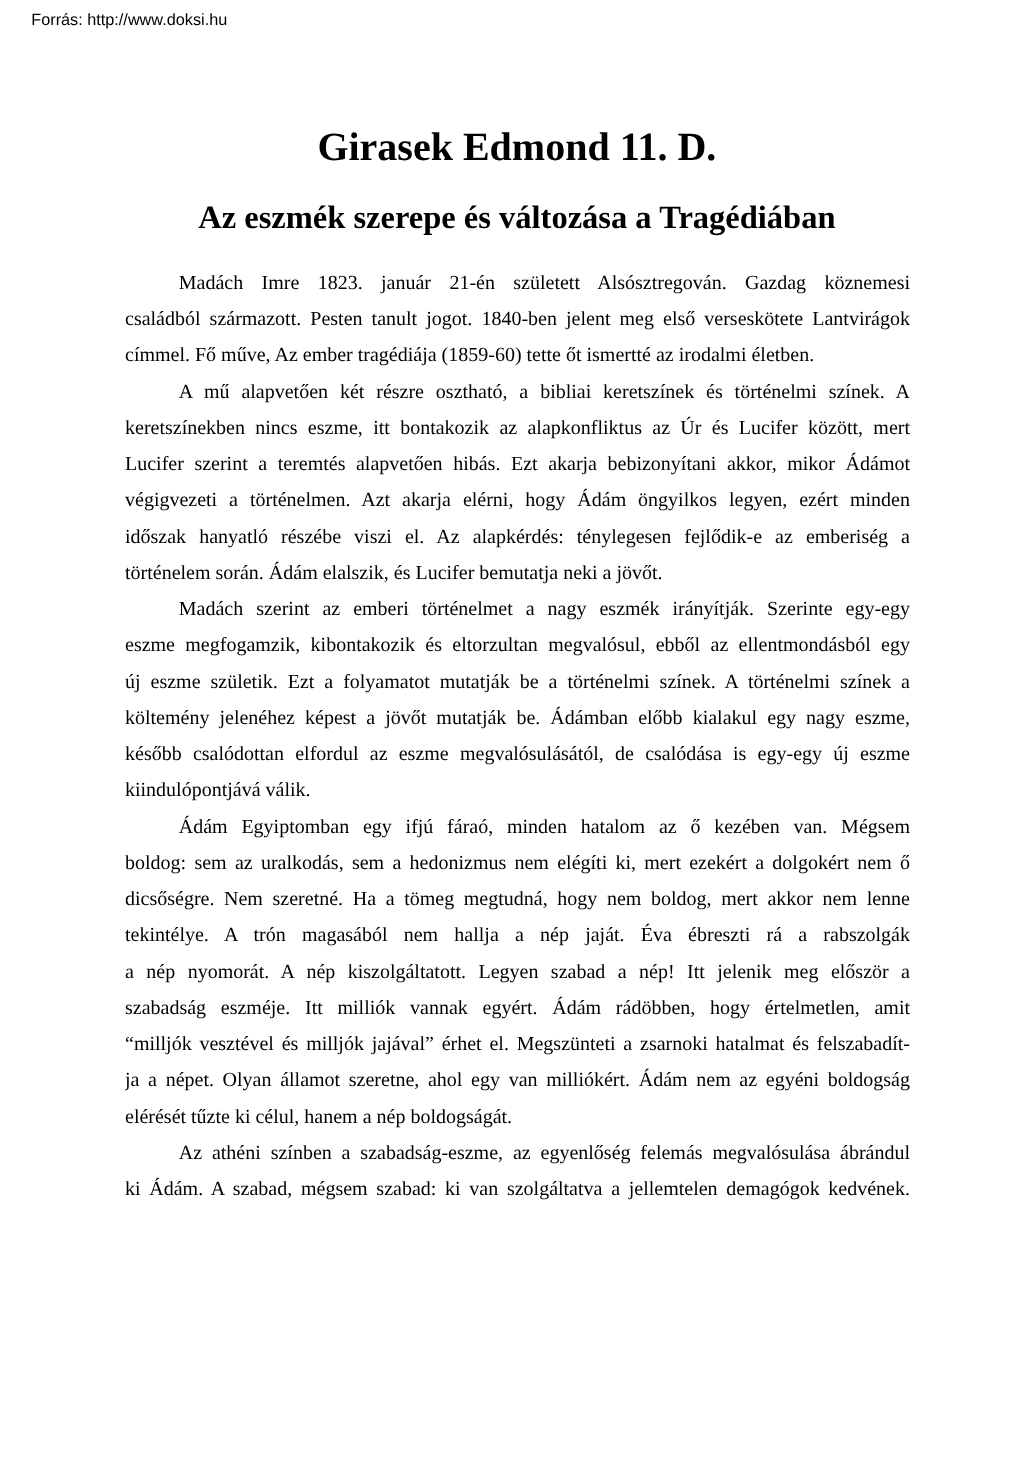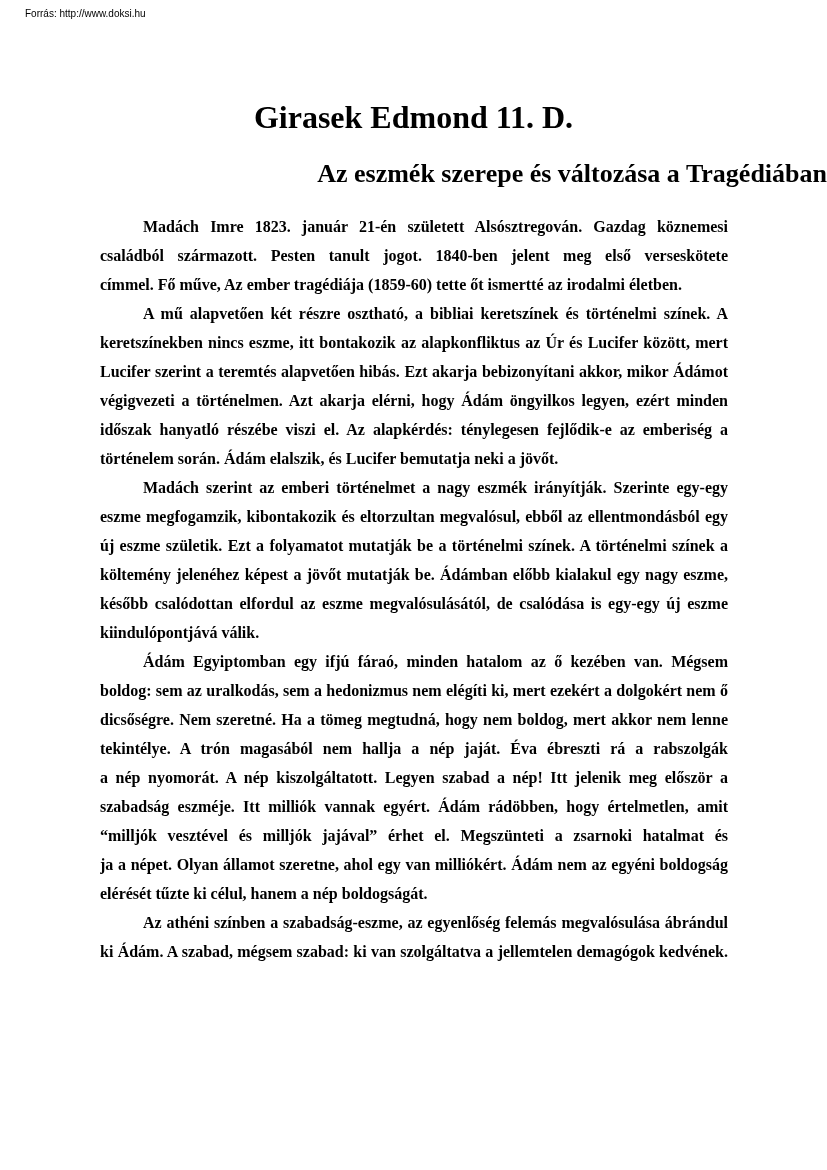--- a/index.html
+++ b/index.html
@@ -14,58 +14,57 @@
     margin: 0 auto;
     background: #ffffff;
     color: #000000;
     overflow: hidden;
   }
   .source-line {
     position: absolute;
     top: 8px;
     left: 25px;
     font-family: "Liberation Sans", sans-serif;
-    font-size: 10px;
+    font-size: 13px;
     color: #000000;
   }
   .doc-title {
     position: absolute;
     top: 99px;
     left: 0;
     width: 100%;
     text-align: center;
     font-family: "Liberation Serif", serif;
     font-size: 32px;
     font-weight: bold;
     margin: 0;
   }
   .doc-subtitle {
     position: absolute;
     top: 159px;
     left: 0;
     width: 100%;
-    text-align: right;
+    text-align: center;
     font-family: "Liberation Serif", serif;
     font-size: 26px;
     font-weight: bold;
     margin: 0;
   }
   .doc-body {
     position: absolute;
     top: 212px;
     left: 100px;
     width: 628px;
     font-family: "Liberation Serif", serif;
     font-size: 16px;
     color: #000000;
   }
   .paragraph {
     margin: 0;
     padding: 0;
-    font-weight: bold;
   }
   .ln {
     line-height: 29px;
     height: 29px;
     overflow: hidden;
     text-align: justify;
     text-align-last: justify;
     white-space: normal;
   }
   .ln-left {

